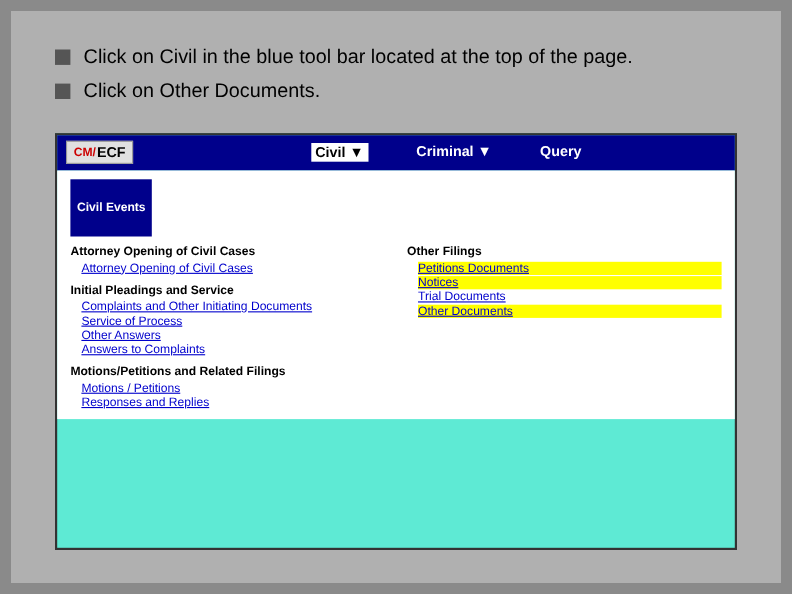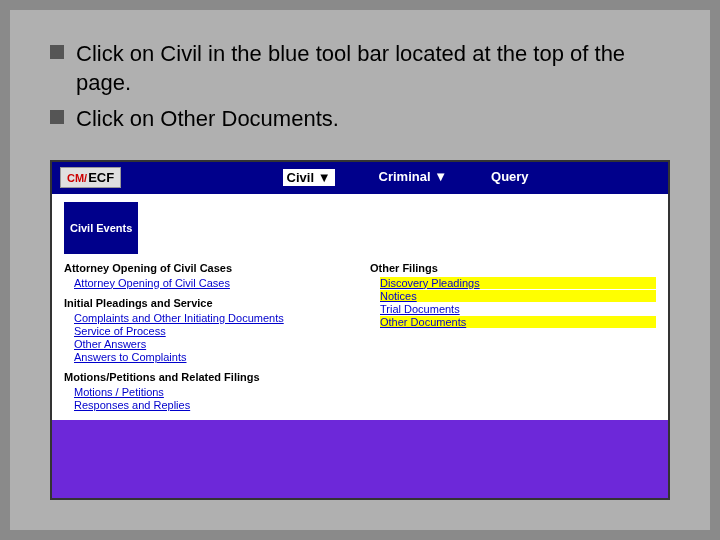--- a/index.html
+++ b/index.html
@@ -24,36 +24,36 @@
     }
     .bullet-list {
       list-style: none;
       margin-bottom: 18px;
     }
     .bullet-item {
       display: flex;
       align-items: flex-start;
       gap: 12px;
       margin-bottom: 8px;
-      font-size: 22px;
+      font-size: 18px;
       color: #000;
       line-height: 1.3;
     }
     .bullet-square {
       width: 14px;
       height: 14px;
       background-color: #555;
       margin-top: 5px;
       flex-shrink: 0;
       display: inline-block;
     }
     
     .ecf-container {
       border: 2px solid #333;
-      background: #6d28d9;
+      background: #5eead4;
       width: 100%;
       flex: 1;
     }
     .ecf-toolbar {
       background-color: #00008b;
       display: flex;
       align-items: center;
       padding: 4px 8px;
       gap: 0;
       height: 32px;
@@ -182,21 +182,21 @@
           <a class="ecf-link">Service of Process</a>
           <a class="ecf-link">Other Answers</a>
           <a class="ecf-link">Answers to Complaints</a>
 
           <div class="ecf-section-title">Motions/Petitions and Related Filings</div>
           <a class="ecf-link">Motions / Petitions</a>
           <a class="ecf-link">Responses and Replies</a>
         </div>
         <div class="ecf-col">
           <div class="ecf-section-title">Other Filings</div>
-          <a class="ecf-link highlight">Discovery Pleadings</a>
+          <a class="ecf-link highlight">Petitions Documents</a>
           <a class="ecf-link highlight">Notices</a>
           <a class="ecf-link">Trial Documents</a>
           <a class="ecf-link other-docs">Other Documents</a>
         </div>
       </div>
     </div>
   </div>
 </div>
 
 </body></html>

